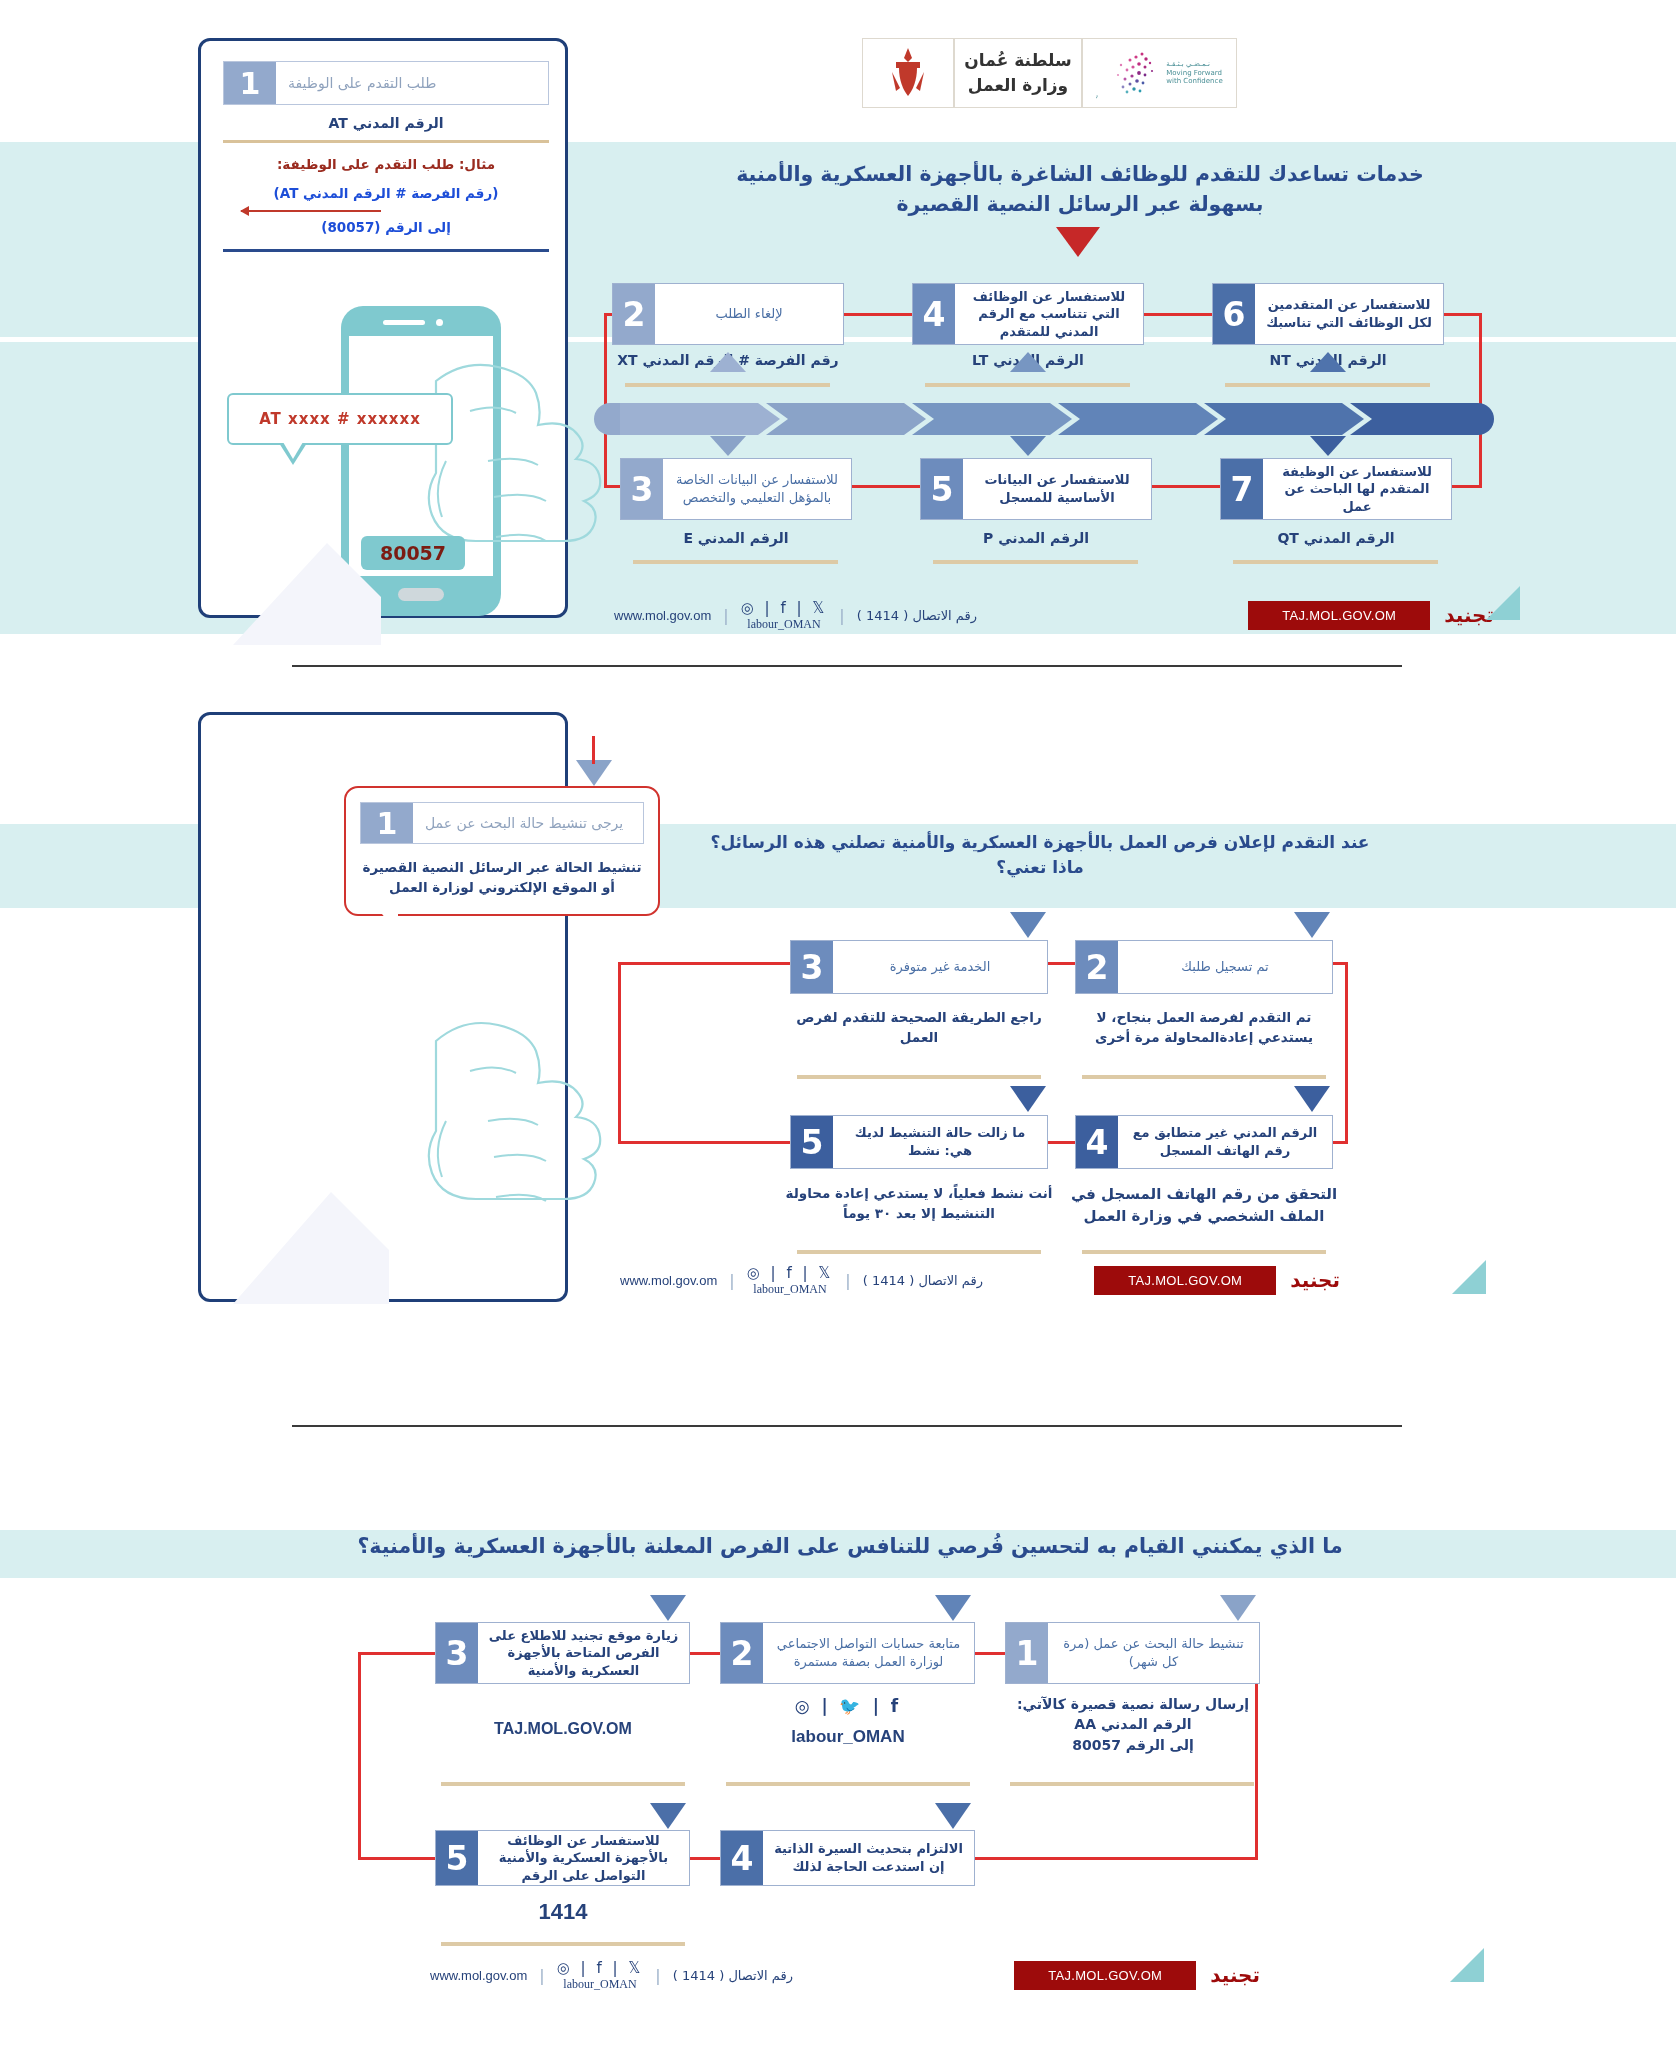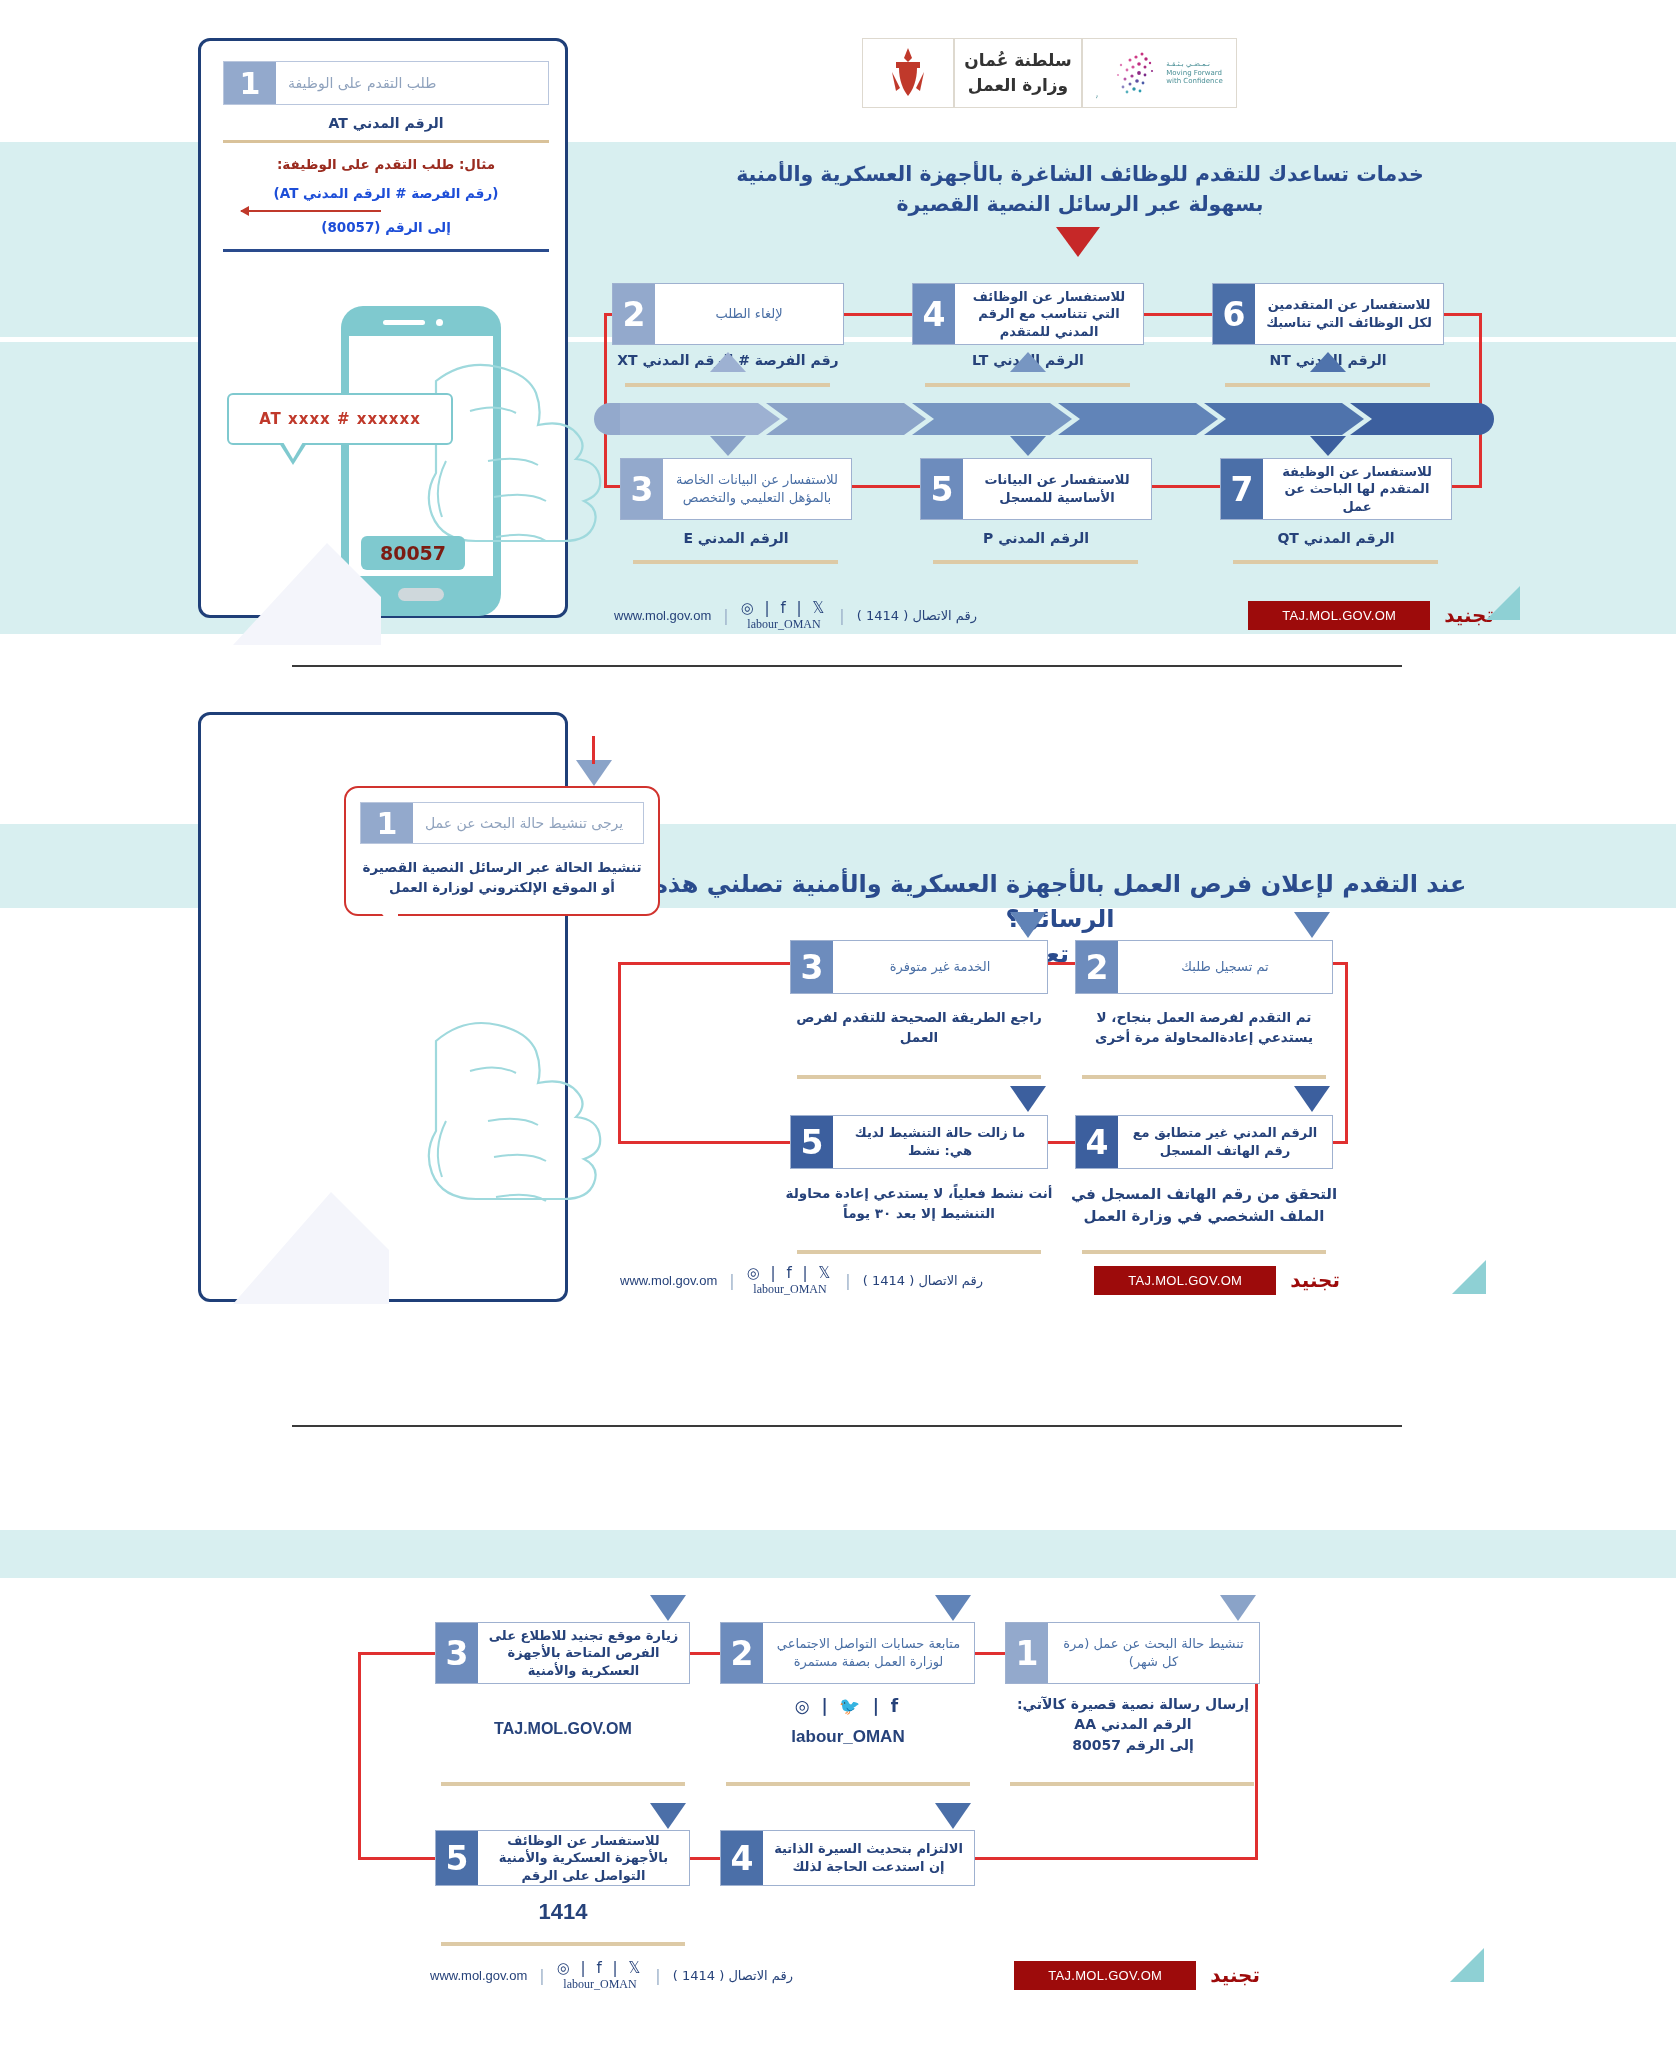--- a/index.html
+++ b/index.html
@@ -357,21 +357,21 @@
     <div style="text-align:center;">
       <div class="socials">f | 𝕏 | ◎</div>
       <div class="handle">labour_OMAN</div>
     </div>
     <span class="fsep">|</span>
     <div class="ftxt2" style="font-family:'Liberation Sans',sans-serif;">www.mol.gov.om</div>
   </div>
   <div class="corner-tri" style="top:586px;left:1486px;"></div>
   <div class="divider" style="top:665px;left:292px;width:1110px;"></div>
 
-  <div class="hdr" style="top:830px; left:620px; width:880px; font-size:24px;margin-top:37px;">
+  <div class="hdr" style="top:830px; left:600px; width:880px; font-size:17px;">
     <div>عند التقدم لإعلان فرص العمل بالأجهزة العسكرية والأمنية تصلني هذه الرسائل؟</div>
     <div>ماذا تعني؟</div>
   </div>
 
   <div class="devcard p2" style="top:712px;left:198px;width:370px;height:590px;">
     <svg class="hand-shape" style="top:280px;left:225px;" width="180" height="290" viewBox="0 0 180 290">
       <path d="M10 46 q28 -24 62 -16 q30 7 38 26 q6 16 2 32 q28 -6 40 10 q10 12 -2 24
                q22 2 24 20 q2 16 -16 22 q16 8 10 24 q-6 16 -30 16 l-88 0 q-34 0 -44 -26
                q-8 -22 4 -42 z" fill="none" stroke="#9fd9dd" stroke-width="2.2"></path>
       <path d="M44 76 q26 -8 46 2" fill="none" stroke="#9fd9dd" stroke-width="2"></path>
@@ -451,20 +451,23 @@
     <div style="text-align:center;">
       <div class="socials">f | 𝕏 | ◎</div>
       <div class="handle">labour_OMAN</div>
     </div>
     <span class="fsep">|</span>
     <div class="ftxt2" style="font-family:'Liberation Sans',sans-serif;">www.mol.gov.om</div>
   </div>
   <div class="corner-tri" style="top:1260px;left:1452px;"></div>
   <div class="divider" style="top:1425px;left:292px;width:1110px;"></div>
 
+  <div class="hdr" style="top:1532px; left:200px; width:1300px; font-size:20.5px;">
+    <div>ما الذي يمكنني القيام به لتحسين فُرصي للتنافس على الفرص المعلنة بالأجهزة العسكرية والأمنية؟</div>
+  </div>
 
   <div class="redline" style="top:1652px;left:1255px;width:3px;height:208px;"></div>
   <div class="redline" style="top:1652px;left:358px;width:3px;height:208px;"></div>
   <div class="redline" style="top:1652px;left:358px;width:900px;height:3px;"></div>
   <div class="redline" style="top:1857px;left:358px;width:900px;height:3px;"></div>
 
   <div class="fbox" style="top:1622px;left:1005px;width:255px;height:62px;">
     <div class="ftxt">تنشيط حالة البحث عن عمل (مرة كل شهر)</div>
     <div class="fnum light">1</div>
   </div>

